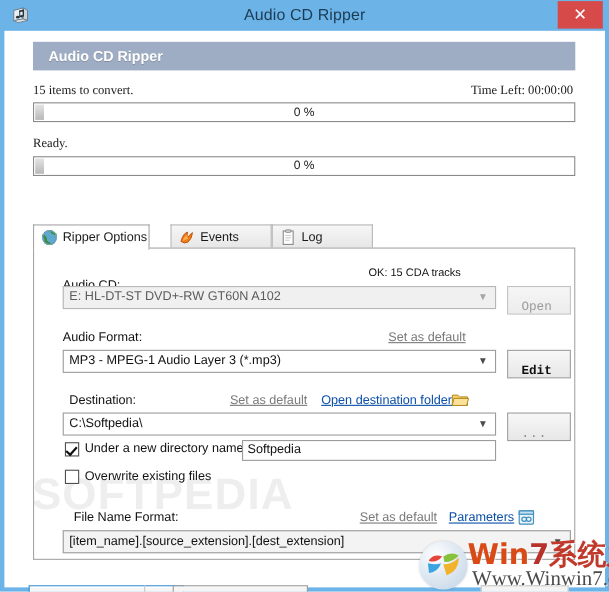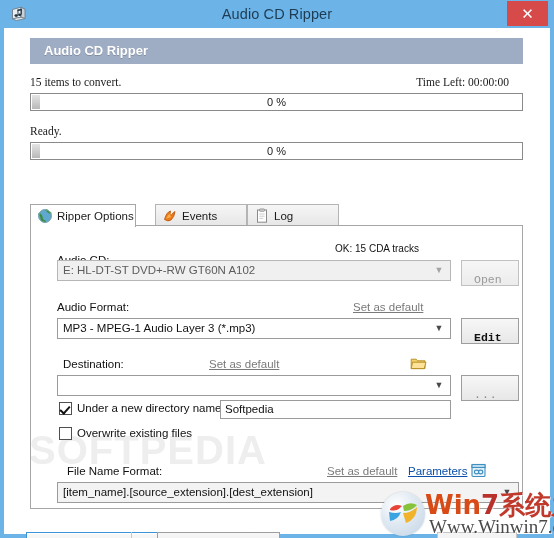--- a/index.html
+++ b/index.html
@@ -385,21 +385,21 @@
     <button id="close-button">✕</button>
   </div>
 
   <div id="client">
 
     <div id="header-banner">
       <div id="header-banner-text">Audio CD Ripper</div>
     </div>
 
     <div class="status-line" style="left:26px; top:48px;">15 items to convert.</div>
-    <div class="status-line" style="right:41px; top:48px;">Time Left: 00:00:00</div>
+    <div class="status-line" style="right:29px; top:48px;">Time Left: 00:00:00</div>
     <div class="progress-bar" style="left:26px; top:65px; width:493px;">
       <div class="progress-fill"></div>
       <div class="progress-label">0 %</div>
     </div>
 
     <div class="status-line" style="left:26px; top:97px;">Ready.</div>
     <div class="progress-bar" style="left:26px; top:114px; width:493px;">
       <div class="progress-fill"></div>
       <div class="progress-label">0 %</div>
     </div>
@@ -459,28 +459,30 @@
       <div class="link-disabled" style="left:322px; top:75px;">Set as default</div>
 
       <div class="combo" style="left:26px; top:92px; width:394px;">
         <div class="combo-text">MP3 - MPEG-1 Audio Layer 3 (*.mp3)</div>
         <div class="combo-arrow">▼</div>
       </div>
       <button class="btn" style="left:430px; top:92px; width:58px; height:21px; font-weight:bold;">Edit</button>
 
       <div class="field-label" style="left:32px; top:132px;">Destination:</div>
       <div class="link-disabled" style="left:178px; top:132px;">Set as default</div>
+      <div class="link-active" style="left:261px; top:132px;">Open destination folder</div>
       <span class="icon-btn" style="left:379px; top:130px;">
         <svg width="17" height="15" viewBox="0 0 17 15">
           <path d="M1.2 3.2 H6.2 L7.6 4.8 H15 V12.6 H1.2 Z" fill="#f5cf6a" stroke="#b08a1e" stroke-width="0.9"></path>
           <path d="M2.6 6.2 H16 L14.2 12.6 H1.2 Z" fill="#ffe29a" stroke="#b08a1e" stroke-width="0.9"></path>
         </svg>
       </span>
 
       <div class="combo" style="left:26px; top:149px; width:394px;">
+        <div class="combo-text">C:\Softpedia\</div>
         <div class="combo-arrow">▼</div>
       </div>
       <button class="btn" style="left:430px; top:149px; width:58px; height:21px; letter-spacing:1px; color:#888;">...</button>
 
       <span class="checkbox-box checked" style="left:28px; top:176px;"></span>
       <label class="checkbox-label" style="left:46px; top:176px;">Under a new directory name:</label>
       <div class="textbox" style="left:189px; top:174px; width:231px;">Softpedia</div>
 
       <span class="checkbox-box" style="left:28px; top:201px;"></span>
       <label class="checkbox-label" style="left:46px; top:201px;">Overwrite existing files</label>

